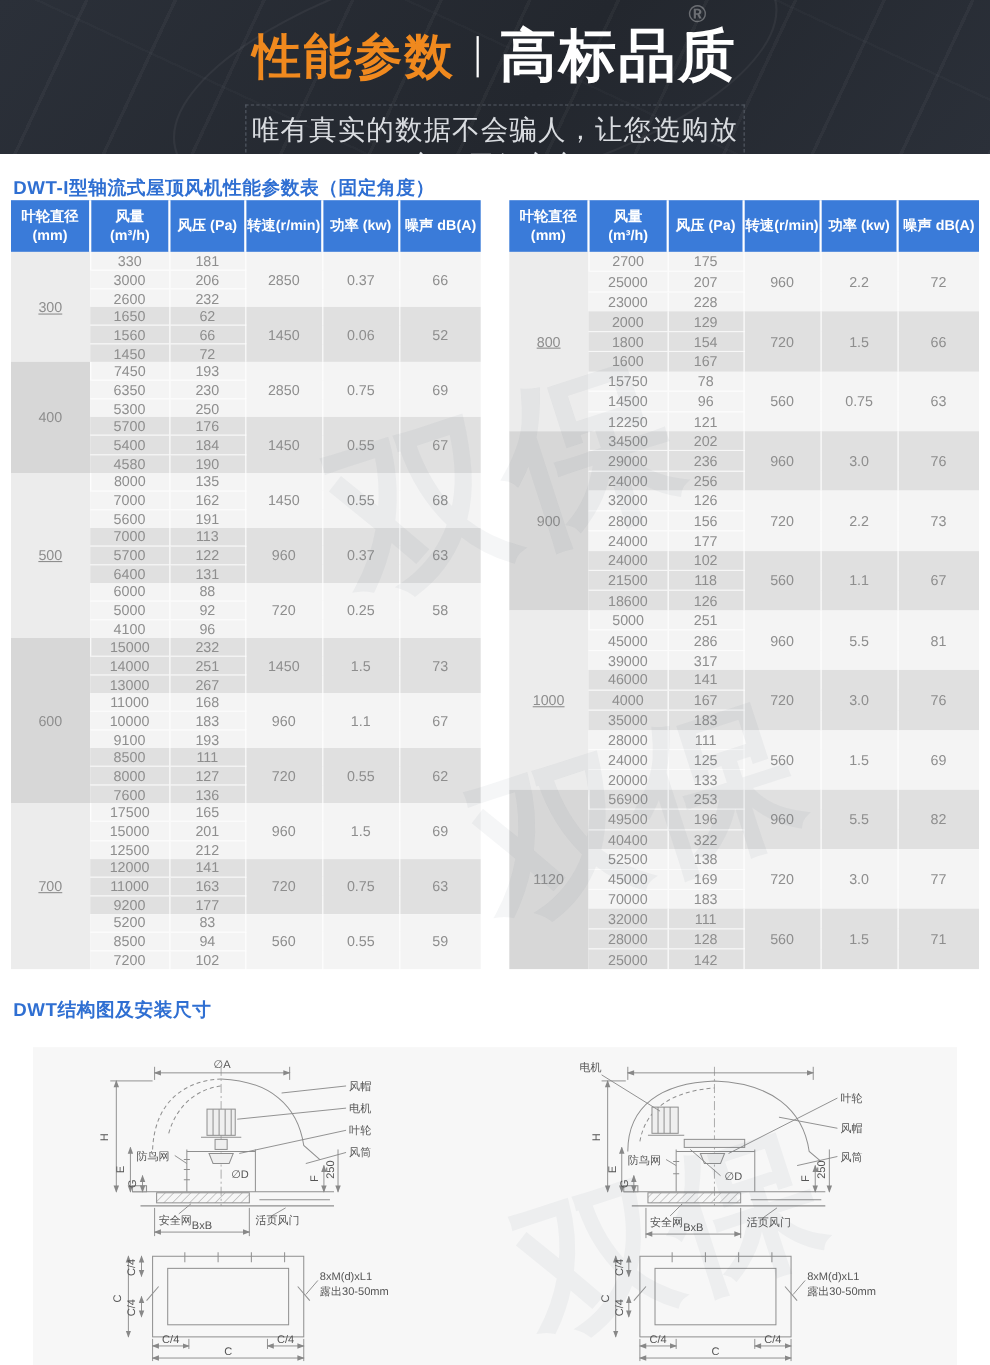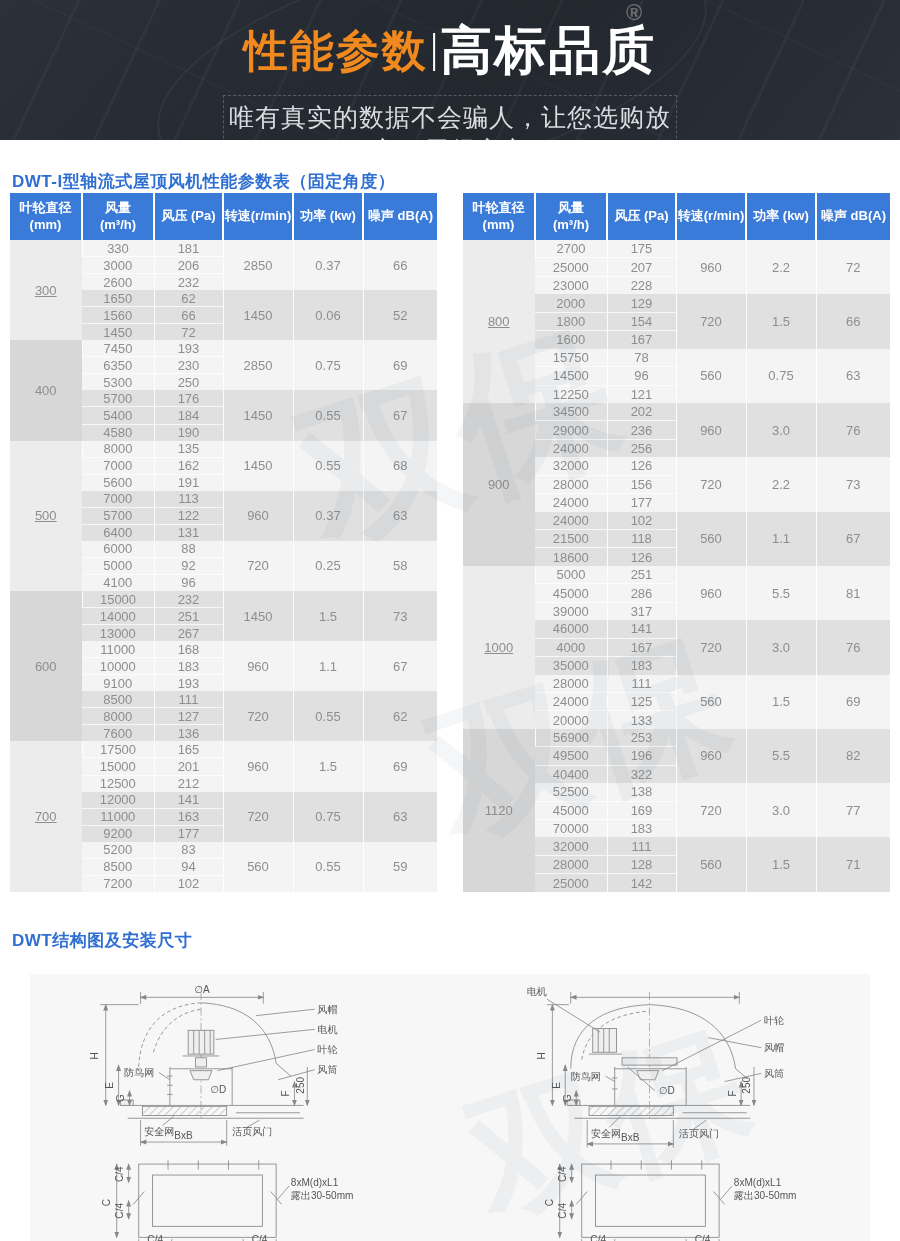--- a/index.html
+++ b/index.html
@@ -6,28 +6,28 @@
   body{width:900px;font-family:"Liberation Sans","DejaVu Sans",sans-serif;background:#fff;}
   .page{position:relative;width:900px;height:1241px;background:#fff;overflow:hidden;}
 
   
   .banner{position:relative;height:140px;background:linear-gradient(130deg,#2b3039 0%,#23272e 55%,#2b3039 100%);overflow:hidden;}
   .banner::before{content:"";position:absolute;inset:0;
     background:repeating-linear-gradient(115deg,transparent 0 70px,rgba(255,255,255,.035) 70px 73px),
                repeating-linear-gradient(25deg,transparent 0 140px,rgba(255,255,255,.02) 140px 142px);}
   .banner-ellipse{position:absolute;left:150px;top:-40px;width:560px;height:210px;border:2px solid rgba(255,255,255,.05);border-radius:50%;transform:rotate(-14deg);}
   .banner-reg{position:absolute;left:626px;top:0px;font-size:22px;color:rgba(255,255,255,.32);font-weight:bold;}
-  .banner-title{position:relative;display:flex;justify-content:center;align-items:center;gap:1px;padding-top:16px;}
+  .banner-title{position:relative;display:flex;justify-content:center;align-items:center;gap:15px;padding-top:16px;}
   .t-accent{color:var(--accent,#f0891e);font-size:44px;font-weight:bold;letter-spacing:2px;}
   .t-div{color:#fff;font-size:40px;font-weight:200;transform:scaleX(.6);margin-top:-4px;}
   .t-main{color:#fff;font-size:52px;font-weight:bold;letter-spacing:2px;}
   .banner-sub{position:relative;width:452px;margin:9px auto 0;border:1px dashed #565c66;padding:5px 0 6px;text-align:center;color:#d9dce0;font-size:25px;letter-spacing:1px;}
 
   
-  .sec-title{color:var(--title-blue,#2f6fd2);font-size:17px;font-weight:bold;margin:11px 0 0 12px;letter-spacing:.5px;}
+  .sec-title{color:var(--title-blue,#2f6fd2);font-size:17px;font-weight:bold;margin:0 0 0 12px;letter-spacing:.5px;}
   .sec-title.first{padding-top:19px;}
   .sec-title.second{padding-top:26px;}
 
   
   .tables{display:flex;gap:26px;padding:0 10px;position:relative;}
   table.perf{border-collapse:collapse;table-layout:fixed;width:427px;}
   table.perf th{background:var(--header-blue,#3a7bd9);color:#fff;font-size:13px;font-weight:bold;height:47px;line-height:1.3;border-left:2px solid #fff;padding:0;text-align:center;}
   table.perf th:first-child{border-left:none;}
   table.perf td{font-size:13px;color:#8e8e8e;text-align:center;padding:0;height:var(--rh,16px);line-height:1;border-left:1px solid rgba(255,255,255,.9);}
   table.perf td:first-child{border-left:none;}

